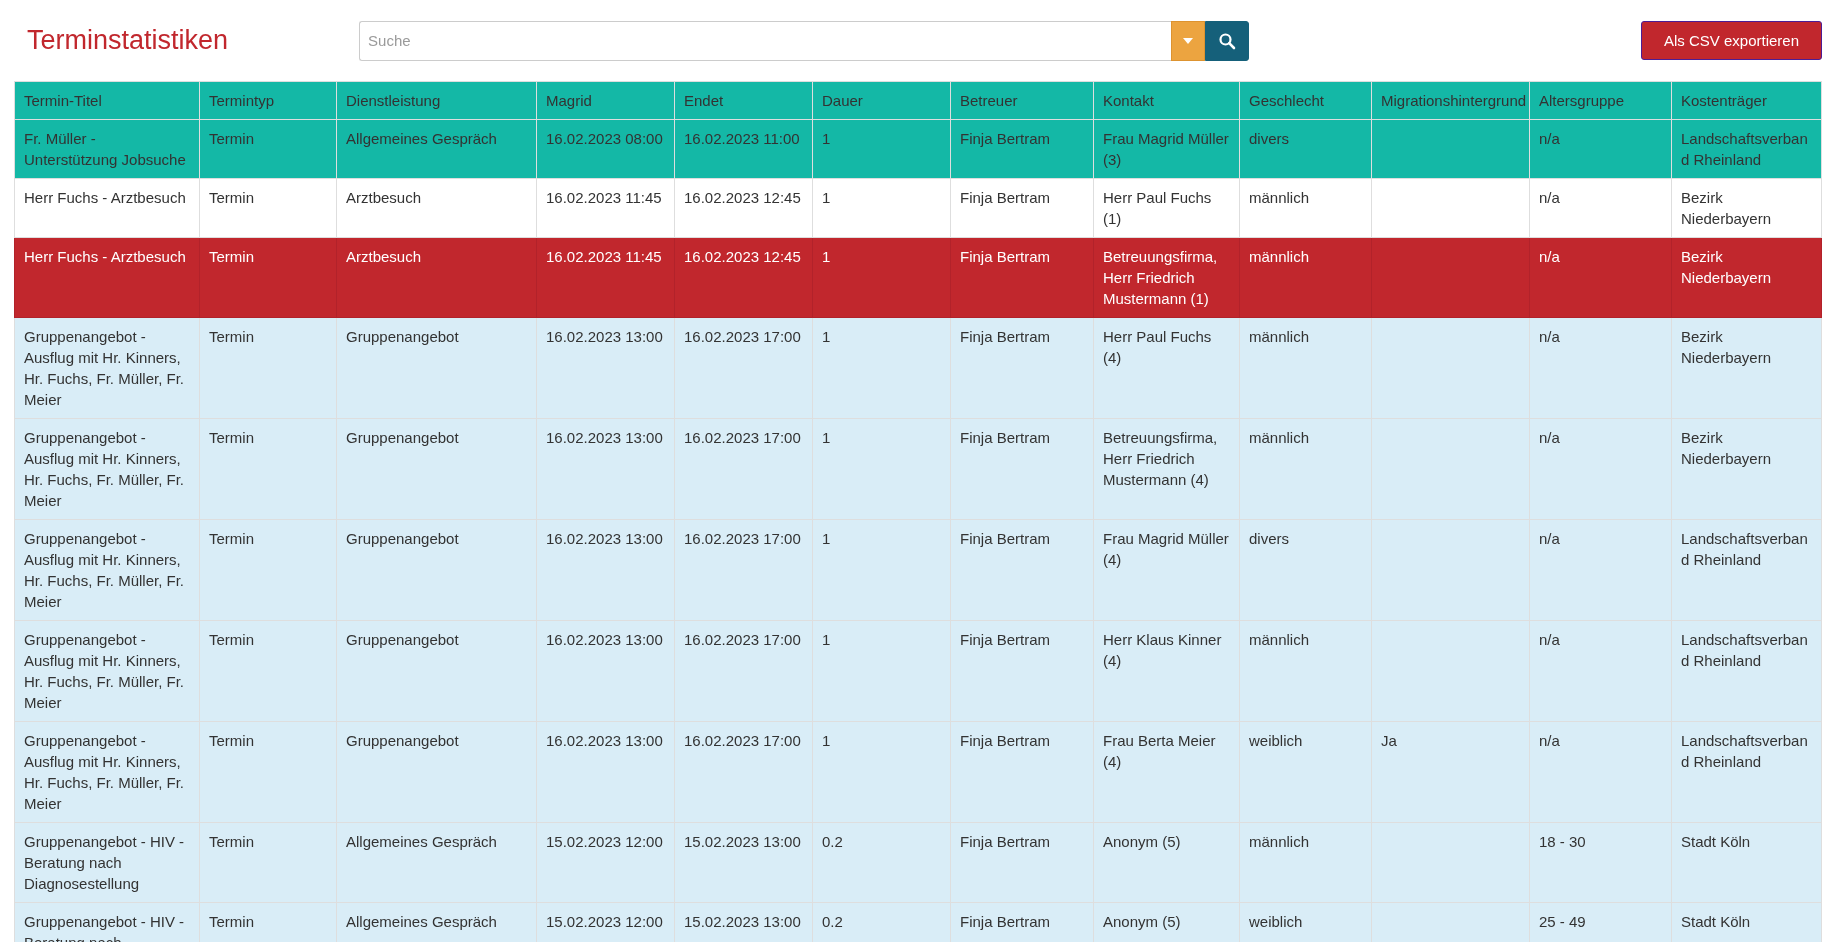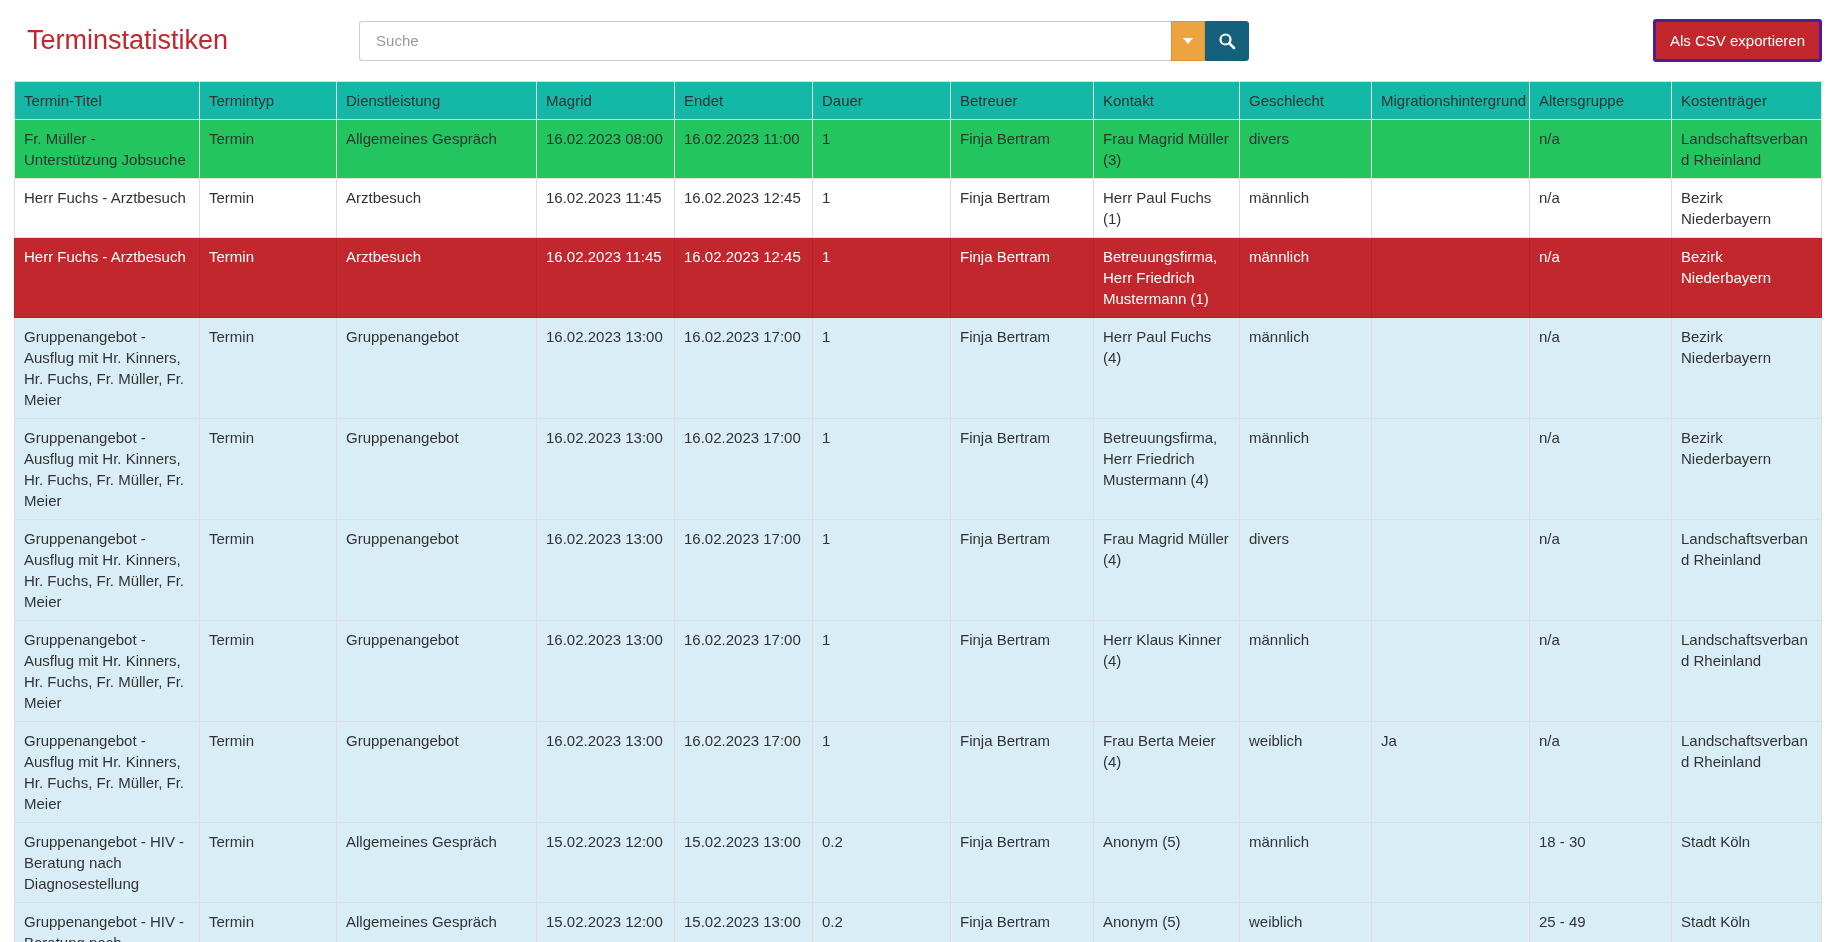--- a/index.html
+++ b/index.html
@@ -30,21 +30,21 @@
     margin-left: 118px;
     width: 890px;
     height: 40px;
   }
   .search-input {
     flex: 1;
     height: 40px;
     border: 1px solid #cccccc;
     border-right: none;
     border-radius: 3px 0 0 3px;
-    padding: 0 16px;
+    padding: 0 8px;
     font-family: "Liberation Sans", sans-serif;
     font-size: 15px;
     color: #333;
     outline: none;
   }
   .search-input::placeholder { color: #9a9a9a; }
   .btn {
     cursor: pointer;
     font-family: "Liberation Sans", sans-serif;
   }
@@ -72,25 +72,25 @@
     border: 1px solid #15607a;
     border-radius: 0 3px 3px 0;
     display: flex;
     align-items: center;
     justify-content: center;
     padding: 0;
   }
   .export-btn {
     margin-left: auto;
     background: #c1272d;
-    border: 3px solid #4c1d95;
+    border: 1px solid #4c1d95;
     border-radius: 3px;
     color: #ffffff;
     font-size: 15px;
-    padding: 10px 14px;
+    padding: 10px 22px;
     white-space: nowrap;
   }
   
   .table-wrap { padding: 0 14px; }
   table {
     width: 100%;
     border-collapse: collapse;
     table-layout: fixed;
   }
   th, td {
@@ -102,21 +102,21 @@
     font-weight: 400;
     line-height: 1.4;
     word-wrap: break-word;
   }
   th {
     background: #14b8a6;
     color: #333333;
     white-space: nowrap;
     overflow: hidden;
   }
-  tr.row-gray  td { background: #22c55e; }
+  tr.row-gray  td { background: #14b8a6; }
   tr.row-white td { background: #ffffff; }
   tr.row-blue  td { background: #d9edf7; }
   tr.row-selected td {
     background: #c1272d;
     color: #ffffff;
     border-color: #b2222a;
   }
 </style>
 </head>
 <body>

